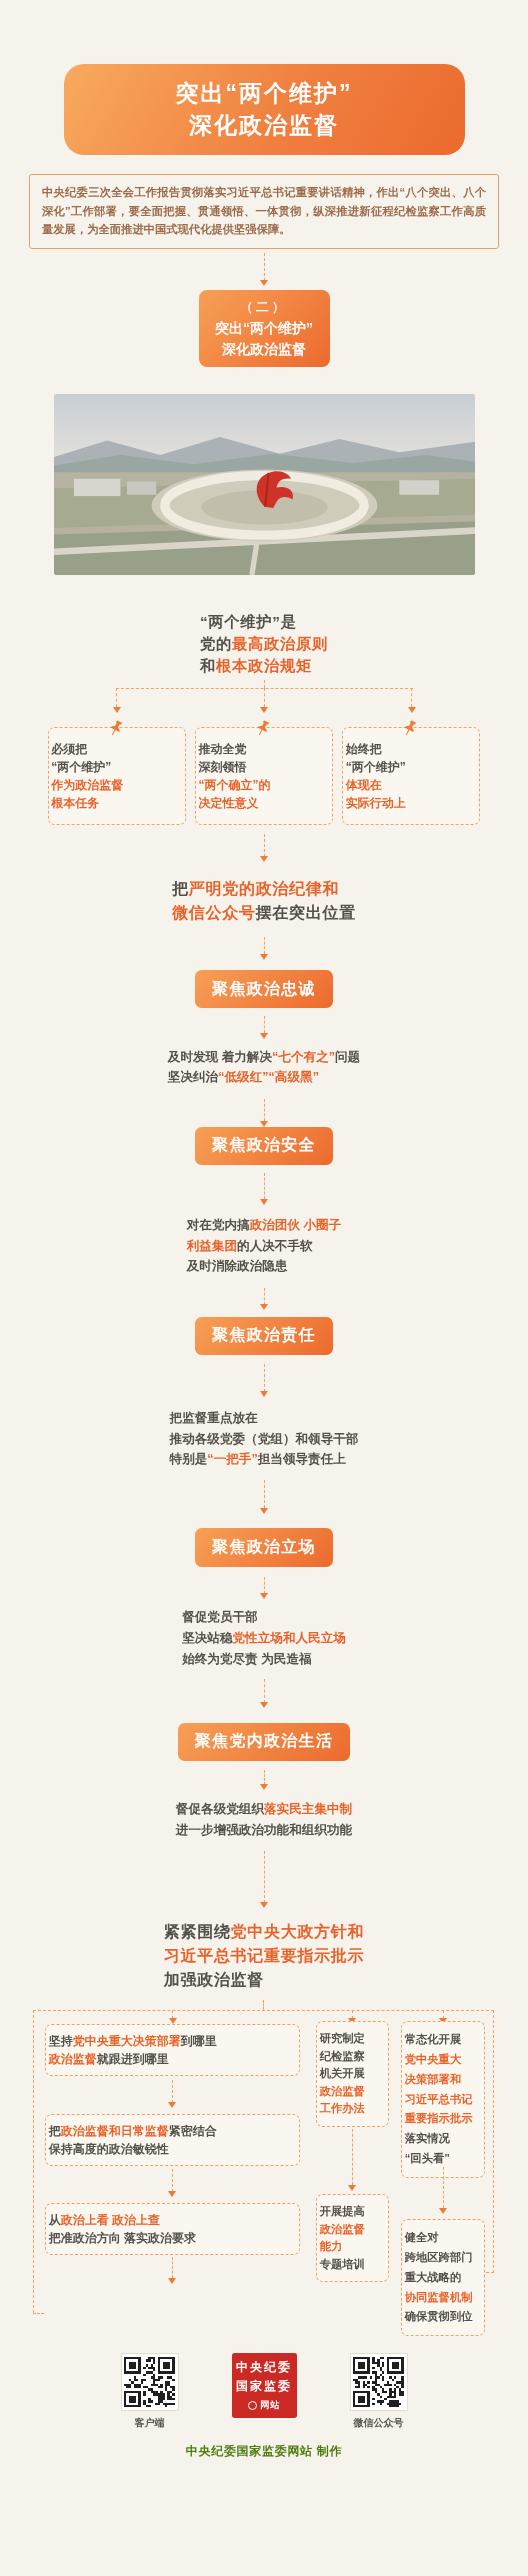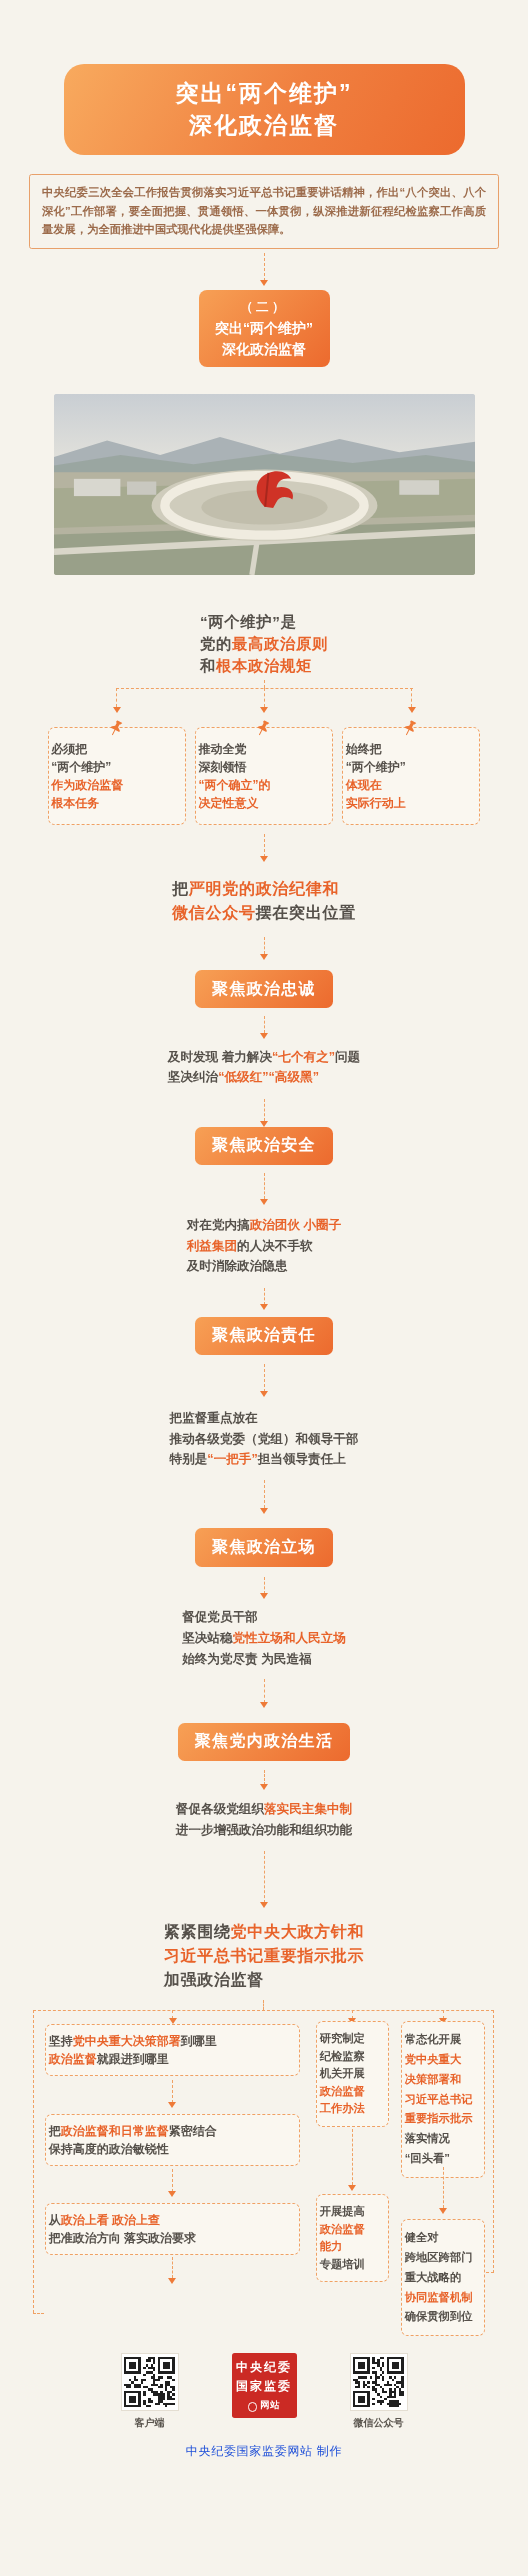--- a/index.html
+++ b/index.html
@@ -69,24 +69,24 @@
   .ra{left:316px;width:73px;}
   .rb{left:401px;width:84px;line-height:1.75;}
 
   .footer{margin-top:6.6px;display:flex;align-items:flex-start;justify-content:center;gap:53px;width:100%;}
   .qr-wrap{display:flex;flex-direction:column;align-items:center;gap:4.6px;}
   .qr{width:58px;height:58px;background:#fff;padding:2.7px;border:0.7px solid #e4ded2;}
   .qr-label{font-size:10px;color:#5a554e;font-weight:bold;}
   .logo{width:65px;height:65px;background:#cb2a24;border-radius:2.7px;color:#fff;
     display:flex;flex-direction:column;align-items:center;justify-content:center;gap:2px;
     font-weight:bold;font-size:12px;letter-spacing:2px;}
-  .logo-bottom{display:flex;align-items:flex-end;gap:3.3px;font-size:9.3px;letter-spacing:0.7px;margin-top:1.3px;}
+  .logo-bottom{display:flex;align-items:center;gap:3.3px;font-size:9.3px;letter-spacing:0.7px;margin-top:1.3px;}
   .logo-seal{display:inline-block;width:9.3px;height:9.3px;border:1.3px solid #fff;border-radius:50%;}
 
-  .caption{margin-top:13.3px;font-size:12px;color:#1d4ed8;font-weight:normal;letter-spacing:0.7px;}
+  .caption{margin-top:13.3px;font-size:12px;color:#4d7c0f;font-weight:bold;letter-spacing:0.7px;}
 </style>
 </head>
 <body>
 
 <div class="page">
 
   <div class="title-box">
     <div>突出“两个维护”</div>
     <div>深化政治监督</div>
   </div>

